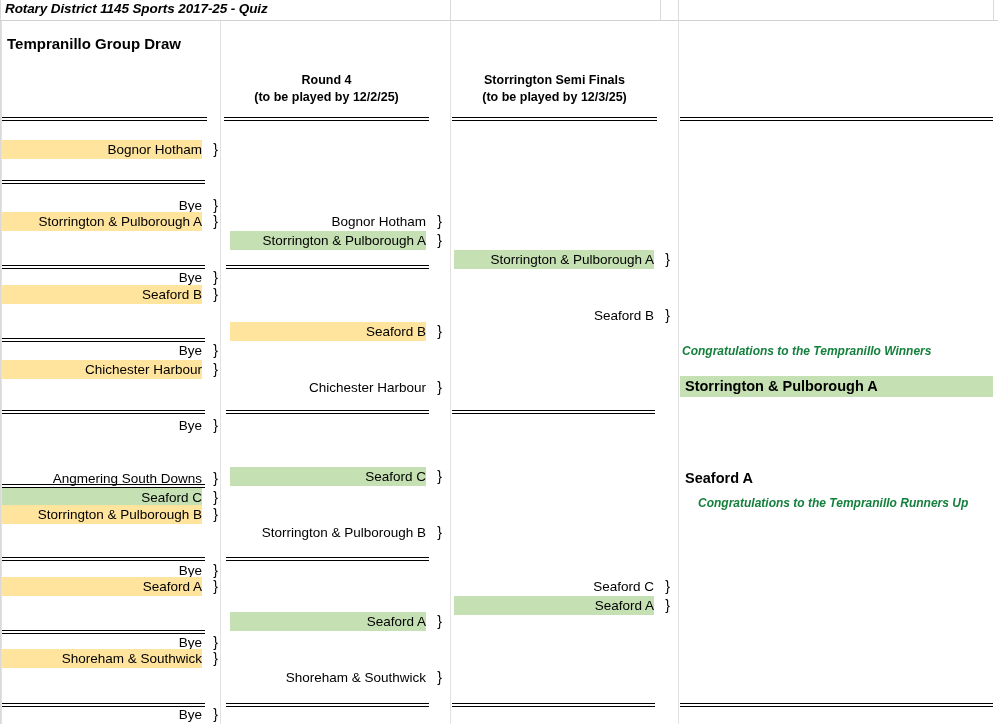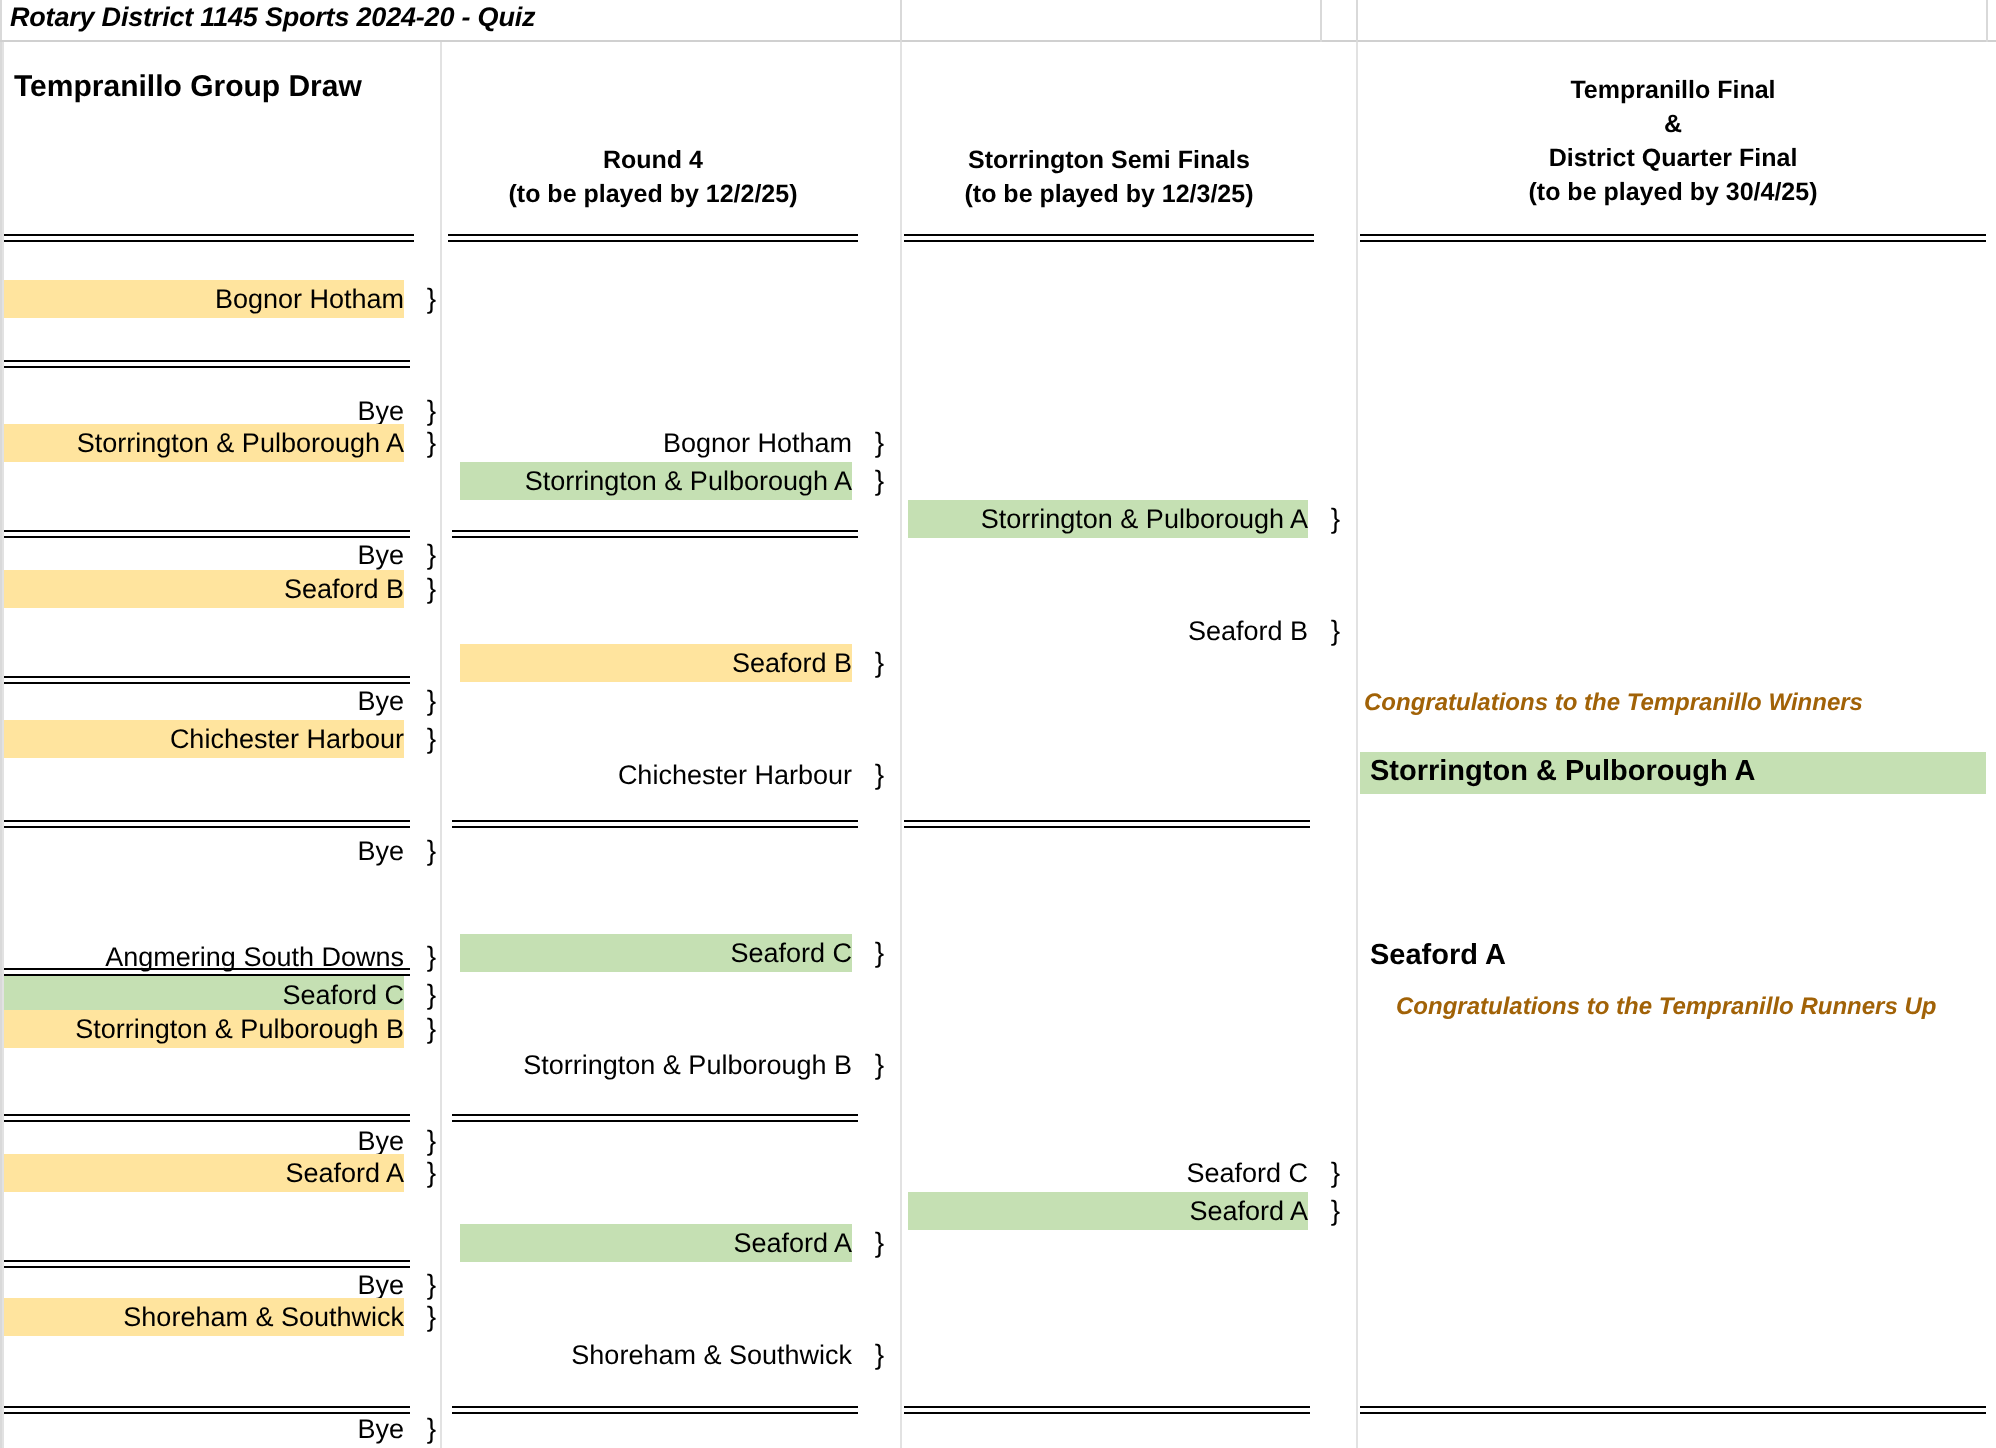--- a/index.html
+++ b/index.html
@@ -115,21 +115,21 @@
   .hl-yellow { background: #ffe49e; }
   .hl-green  { background: #c5e0b3; }
   .hl-none   { background: transparent; margin-top: 37px; }
 
   
   .congrats {
     position: absolute;
     font-size: 12px;
     font-weight: bold;
     font-style: italic;
-    color: #a16207;
+    color: #15803d;
     white-space: nowrap;
   }
   .winner-box {
     position: absolute;
     font-size: 14.5px;
     font-weight: bold;
     line-height: 21px;
     height: 21px;
     padding-left: 5px;
     box-sizing: border-box;
@@ -145,36 +145,30 @@
   <div class="hgrid-top"></div>
   <div class="vgrid" style="left:450px;"></div>
   <div class="vgrid" style="left:660px;"></div>
   <div class="vgrid" style="left:678px;"></div>
   <div class="vgrid" style="left:993px;"></div>
   <div class="colsep" style="left:1px;  top:21px; height:703px;"></div>
   <div class="colsep" style="left:220px;top:21px; height:703px;"></div>
   <div class="colsep" style="left:450px;top:21px; height:703px;"></div>
   <div class="colsep" style="left:678px;top:21px; height:703px;"></div>
 
-  <div class="doc-title">Rotary District 1145 Sports 2024-20 - Quiz</div>
+  <div class="doc-title">Rotary District 1145 Sports 2017-25 - Quiz</div>
   <div class="group-title">Tempranillo Group Draw</div>
 
   <div class="colhead" style="left:224px;top:72px;width:205px;">
     <div>Round 4</div>
     <div>(to be played by 12/2/25)</div>
   </div>
   <div class="colhead" style="left:452px;top:72px;width:205px;">
     <div>Storrington Semi Finals</div>
     <div>(to be played by 12/3/25)</div>
-  </div>
-  <div class="colhead" style="left:680px;top:37px;width:313px;">
-    <div>Tempranillo Final</div>
-    <div>&amp;</div>
-    <div>District Quarter Final</div>
-    <div>(to be played by 30/4/25)</div>
   </div>
 
   <div class="drule" style="left:2px;  top:117px;width:205px;"></div>
   <div class="drule" style="left:224px;top:117px;width:205px;"></div>
   <div class="drule" style="left:452px;top:117px;width:205px;"></div>
   <div class="drule" style="left:680px;top:117px;width:313px;"></div>
 
   <div class="match" style="left:2px;top:140px;width:200px;">
     <div class="team hl-yellow"><span>Bognor Hotham</span><span class="brace">}</span></div>
     <div class="team hl-none"><span>Bye</span><span class="brace">}</span></div>

